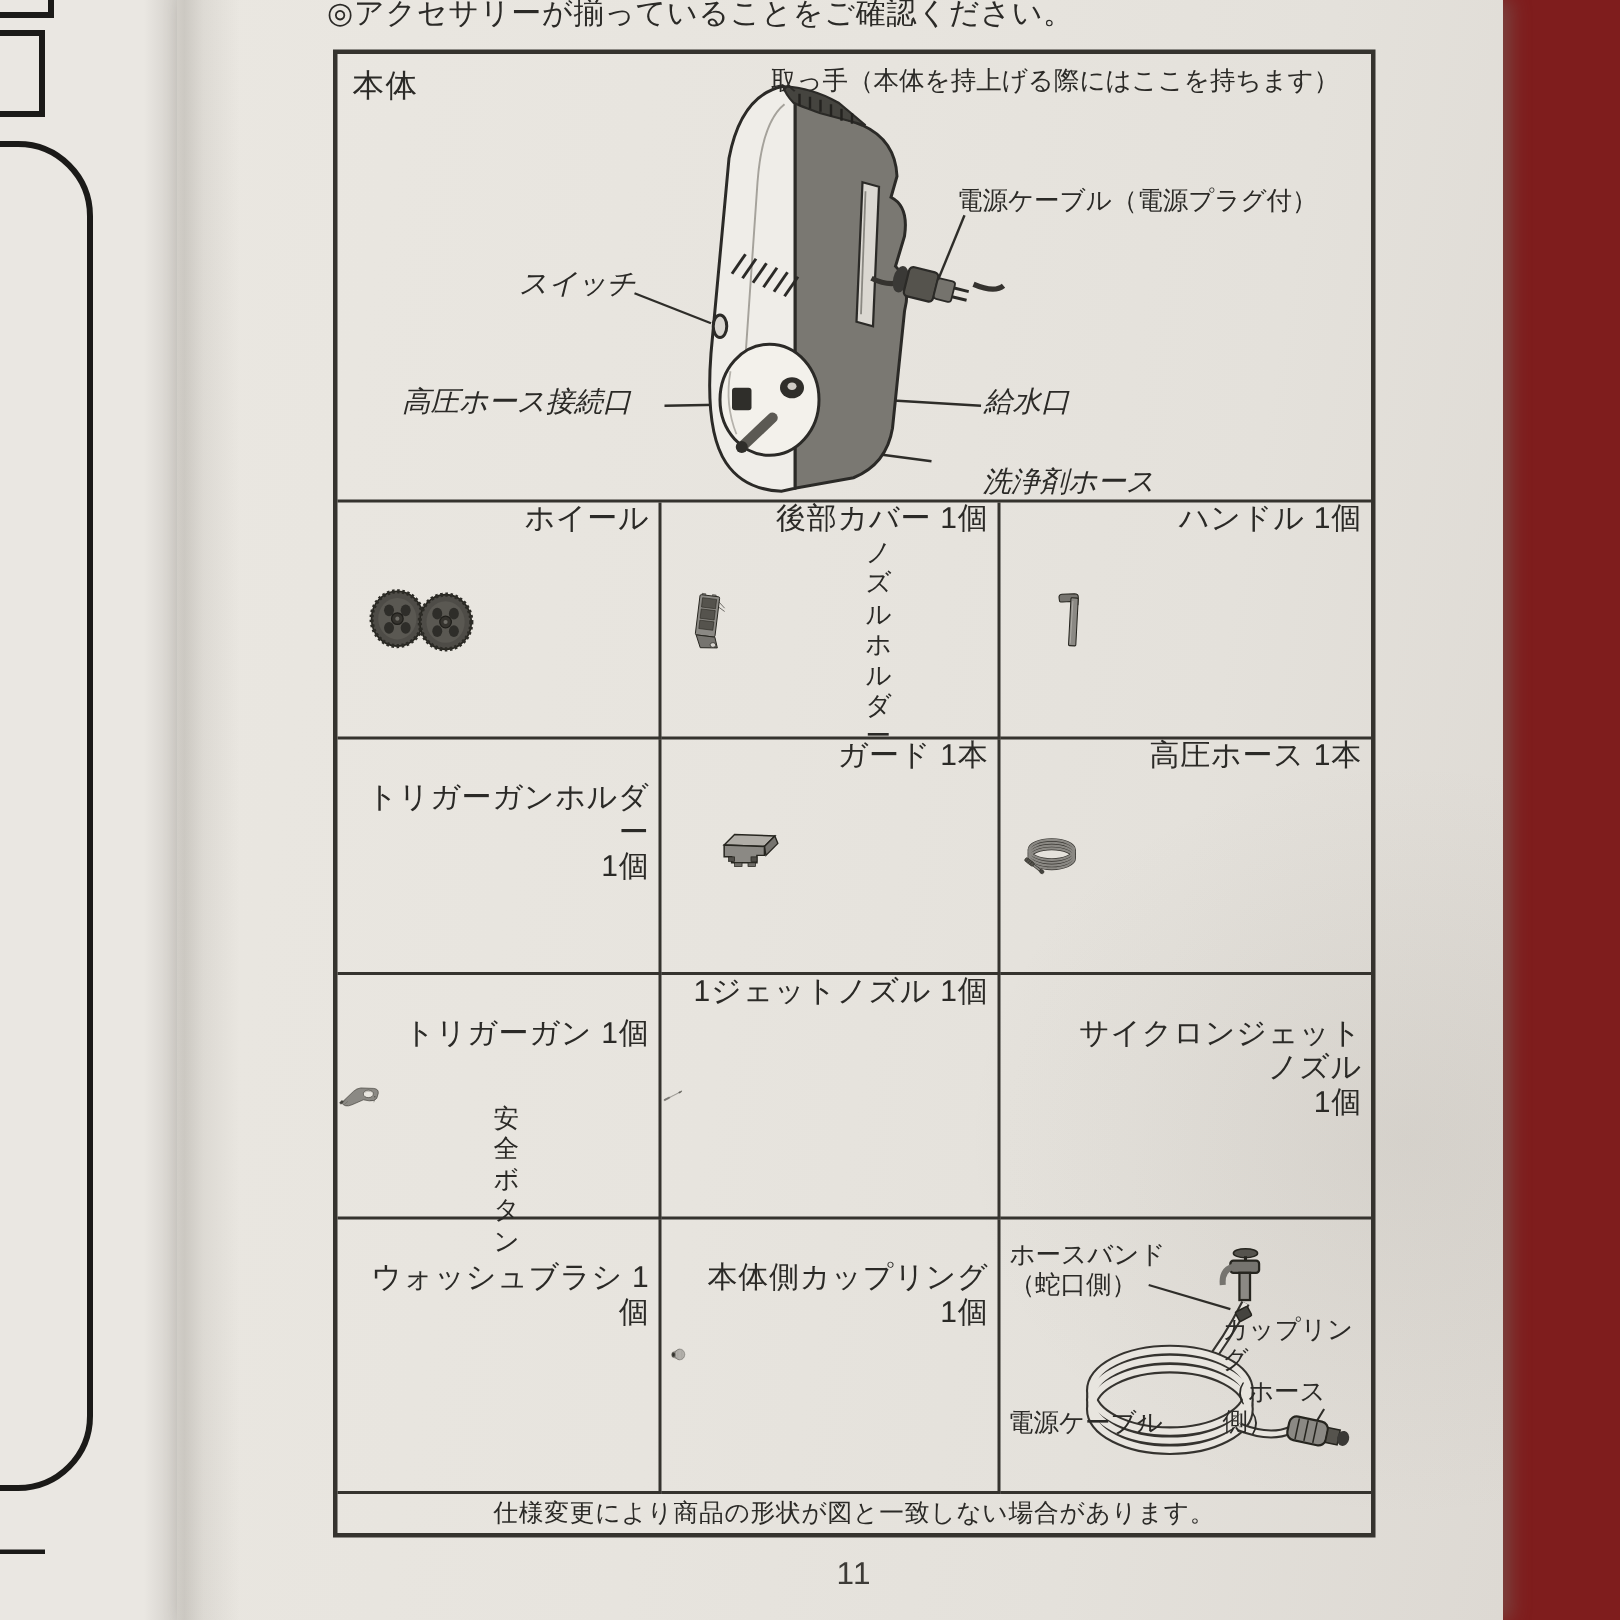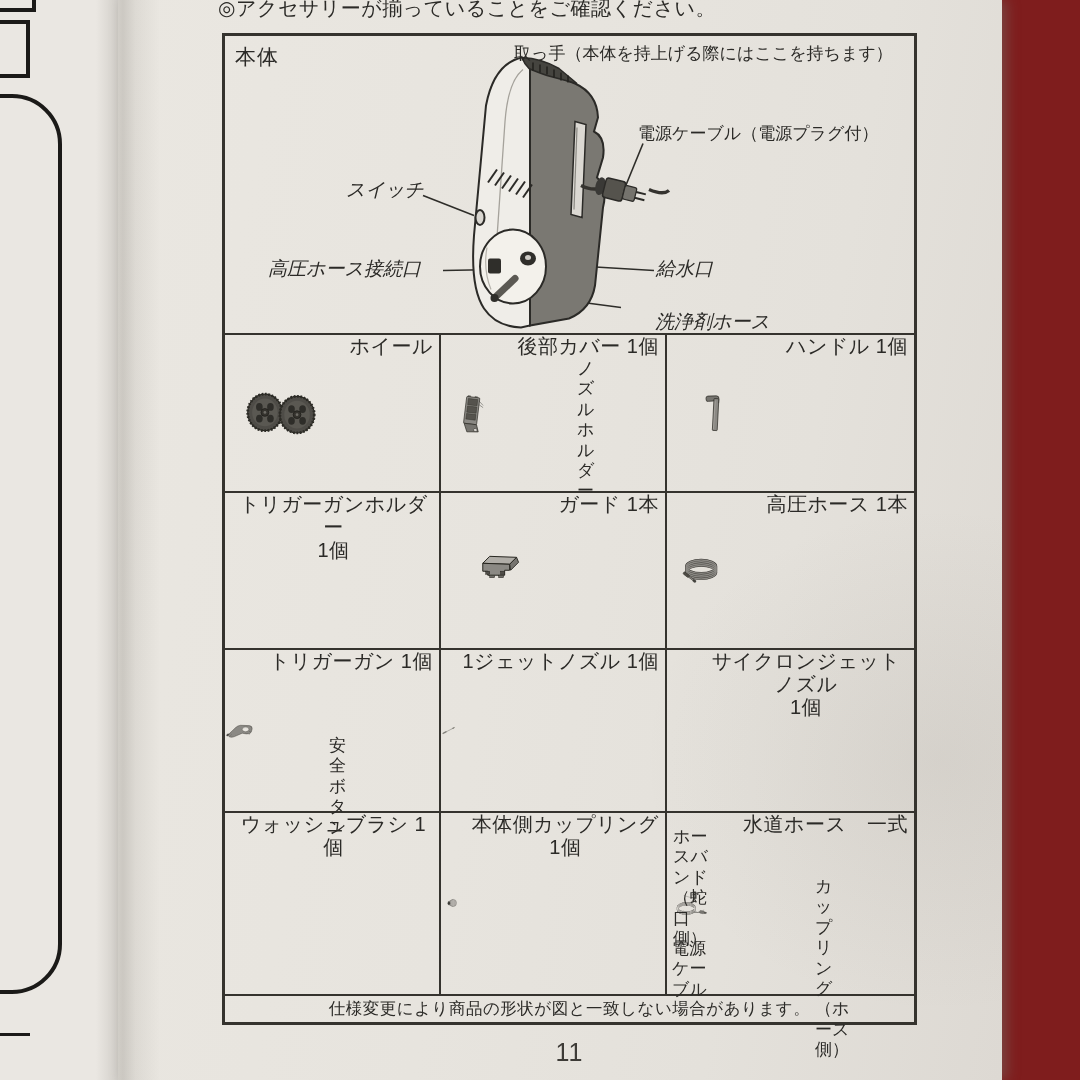--- a/index.html
+++ b/index.html
@@ -25,23 +25,23 @@
   .unit-title{position:absolute;left:10px;top:7px;font-size:21px;letter-spacing:1px;}
   .unit-svg{position:absolute;inset:0;width:100%;height:100%;}
   .callout{position:absolute;line-height:1.2;white-space:pre-line;}
   .grid{display:grid;grid-template-columns:216px 226px 247px;grid-template-rows:158px 157px 163px 183px;}
   .cell{position:relative;border-right:2px solid #35332e;border-bottom:2px solid #35332e;box-sizing:border-box;
         display:flex;flex-direction:row;}
   .cell.last-col{border-right:none;gap:28px;}
   .cell .img{position:relative;flex:1;}
   .cell .img svg{position:absolute;inset:0;width:100%;height:100%;}
   .cell .lbl{font-size:20px;line-height:1.15;padding:0 6px 7px 6px;text-align:center;white-space:pre-line;letter-spacing:0.5px;}
-  .cell .lbl.left{text-align:center;padding-left:9px;}
+  .cell .lbl.left{text-align:right;padding-left:9px;margin-top:28px;}
   .caption-row{height:25px;display:flex;align-items:center;justify-content:center;font-size:16.5px;letter-spacing:0.5px;}
-  .page-number{position:absolute;left:104px;top:1038px;width:695px;text-align:center;font-size:25px;color:#3d3b37;letter-spacing:1px;}
+  .page-number{position:absolute;left:104px;top:1038px;width:695px;text-align:center;font-size:21px;color:#3d3b37;letter-spacing:1px;}
   .f17{font-size:17px;} .f19{font-size:19px;font-style:italic;}
 </style>
 </head>
 <body>
 
 <div class="scene">
 
   <div class="left-page">
     <div class="lp-box" style="left:-42px;top:-42px;width:70px;height:46px;"></div>
     <div class="lp-box" style="left:-42px;top:20px;width:64px;height:50px;"></div>
@@ -412,21 +412,20 @@
                 <rect x="26" y="3" width="8" height="10" fill="#55534d" stroke="#26251f" stroke-width="1"></rect>
                 <ellipse cx="37" cy="8" rx="4" ry="5" fill="#3a3936"></ellipse>
               </g>
             </svg>
             <div class="callout f17" style="left:6px;top:14px;">ホースバンド
 （蛇口側）</div>
             <div class="callout f17" style="left:148px;top:64px;">カップリング
 （ホース側）</div>
             <div class="callout f17" style="left:5px;top:126px;">電源ケーブル</div>
           </div>
-          <div class="lbl">水道ホース　一式</div>
         </div>
 
       </div>
 
       <div class="caption-row">仕様変更により商品の形状が図と一致しない場合があります。</div>
     </div>
 
     <div class="page-number">11</div>
   </div>
 </div>

